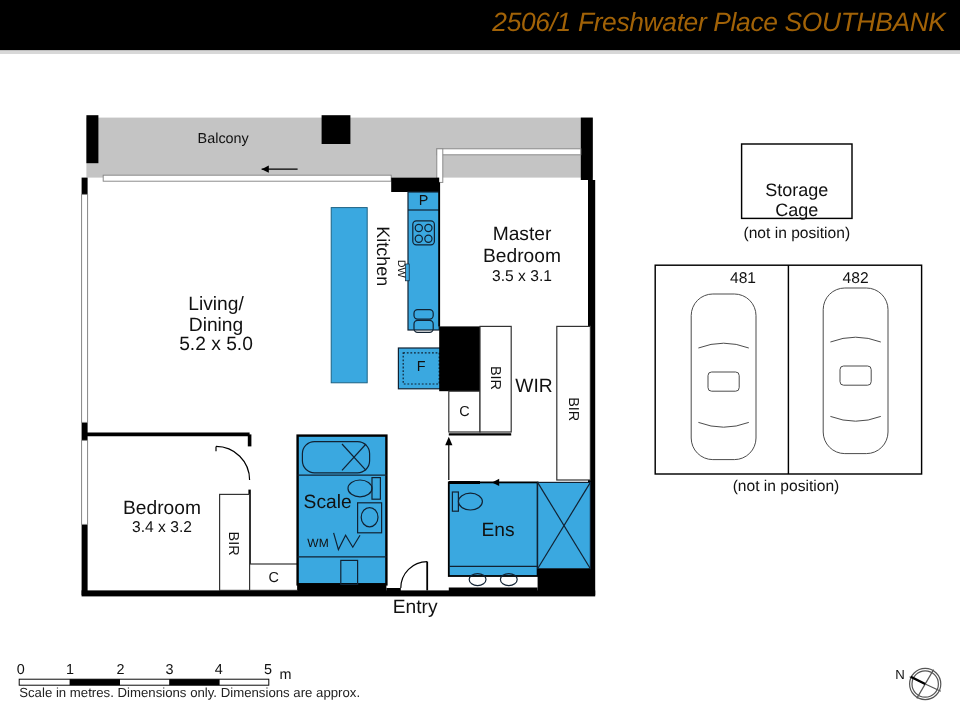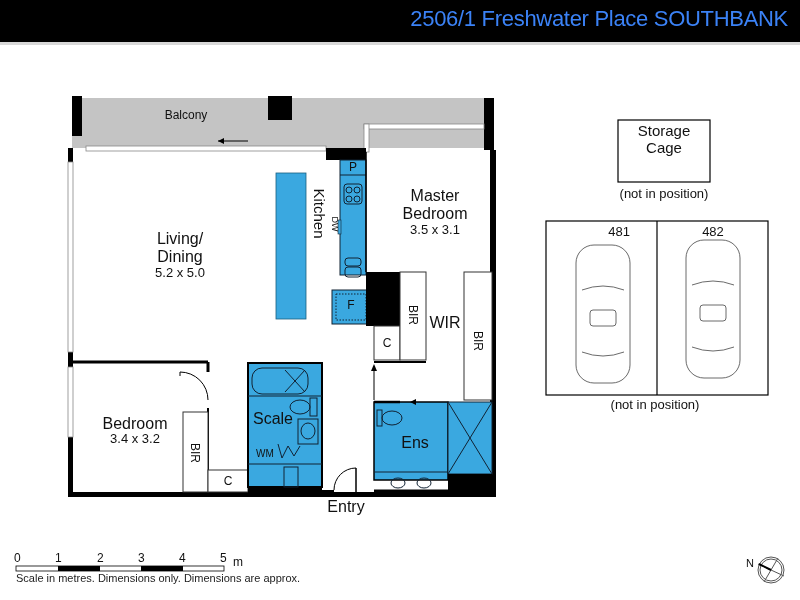--- a/index.html
+++ b/index.html
@@ -1,18 +1,18 @@
 <!DOCTYPE html>
 <html><head>
 <meta charset="utf-8">
 <style>
   html, body { margin:0; padding:0; }
   body { width:800px; height:600px; background:#ffffff; position:relative; overflow:hidden; font-family:"Liberation Sans", sans-serif; }
   .header { position:absolute; left:0; top:0; width:800px; height:42px; background:#000; }
-  .header-title { position:absolute; right:12px; top:6px; color:#3b82f6; font-size:22px; letter-spacing:-0.3px; }
+  .header-title { position:absolute; right:12px; top:6px; color:#a16207; font-size:22px; letter-spacing:-0.3px;font-style:italic; }
   .header-rule { position:absolute; left:0; top:42px; width:800px; height:3px; background:#d8d8d8; }
   .abs { position:absolute; }
   .scale-label { position:absolute; font-size:12px; color:#111; }
   .scale-note { position:absolute; left:16px; top:572px; font-size:11px; color:#222; }
   .lbl { position:absolute; color:#111; text-align:center; }
 </style>
 </head>
 <body>
 
 <div class="header">
@@ -132,24 +132,24 @@
   <g fill="none" stroke="#555">
     <circle cx="771" cy="570" r="13"></circle>
       <circle cx="771" cy="570" r="11"></circle>
     <line x1="758" y1="564" x2="784" y2="576"></line>
       <line x1="778" y1="558" x2="764" y2="582"></line>
     <line x1="759" y1="564" x2="771" y2="570" stroke="#000" stroke-width="2"></line>
   </g>
 </svg>
 
 <div class="lbl" style="left:136px;top:108px;width:100px;font-size:12px;">Balcony</div>
-<div class="lbl" style="left:130px;top:230px;width:100px;font-size:16px;line-height:18px;text-align:center;">
+<div class="lbl" style="left:130px;top:245px;width:100px;font-size:16px;line-height:18px;text-align:center;">
   <div>Living/</div>
   <div>Dining</div>
-  <div style="font-size:13px;line-height:14px;">5.2 x 5.0</div>
+  <div style="font-size:16px;line-height:14px;">5.2 x 5.0</div>
 </div>
 <div class="lbl" style="left:289px;top:205px;width:60px;font-size:15px;transform:rotate(90deg);">Kitchen</div>
 <div class="lbl" style="left:320px;top:219px;width:30px;font-size:9px;transform:rotate(90deg);">DW</div>
 <div class="lbl" style="left:340px;top:160px;width:26px;font-size:12px;">P</div>
 <div class="lbl" style="left:332px;top:298px;width:38px;font-size:12px;">F</div>
 <div class="lbl" style="left:385px;top:187px;width:100px;font-size:16px;line-height:18px;">
   <div>Master</div>
   <div>Bedroom</div>
   <div style="font-size:13px;line-height:14px;">3.5 x 3.1</div>
 </div>
@@ -161,21 +161,21 @@
   <div>Bedroom</div>
   <div style="font-size:13px;line-height:14px;">3.4 x 3.2</div>
 </div>
 <div class="lbl" style="left:180px;top:446px;width:30px;font-size:12px;transform:rotate(90deg);">BIR</div>
 <div class="lbl" style="left:208px;top:474px;width:40px;font-size:12px;">C</div>
 <div class="lbl" style="left:250px;top:410px;width:46px;font-size:16px;">Scale</div>
 <div class="lbl" style="left:250px;top:448px;width:30px;font-size:10px;">WM</div>
 <div class="lbl" style="left:390px;top:434px;width:50px;font-size:16px;">Ens</div>
 <div class="lbl" style="left:316px;top:498px;width:60px;font-size:16px;">Entry</div>
 
-<div class="lbl" style="left:618px;top:122px;width:92px;font-size:15px;line-height:17px;text-align:center;">
+<div class="lbl" style="left:618px;top:150px;width:92px;font-size:15px;line-height:17px;text-align:center;">
   <div>Storage</div>
   <div>Cage</div>
 </div>
 <div class="lbl" style="left:594px;top:186px;width:140px;font-size:13px;">(not in position)</div>
 <div class="lbl" style="left:576px;top:224px;width:54px;font-size:13px;text-align:right;">481</div>
 <div class="lbl" style="left:686px;top:224px;width:54px;font-size:13px;">482</div>
 <div class="lbl" style="left:585px;top:397px;width:140px;font-size:13px;">(not in position)</div>
 
 <div class="scale-label" style="left:14px;top:551px;">0</div>
 <div class="scale-label" style="left:55px;top:551px;">1</div>

